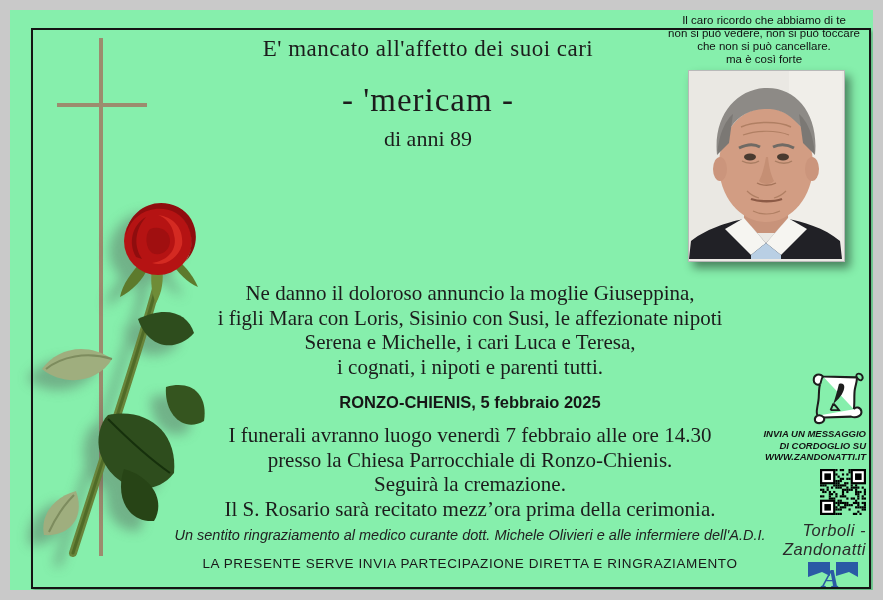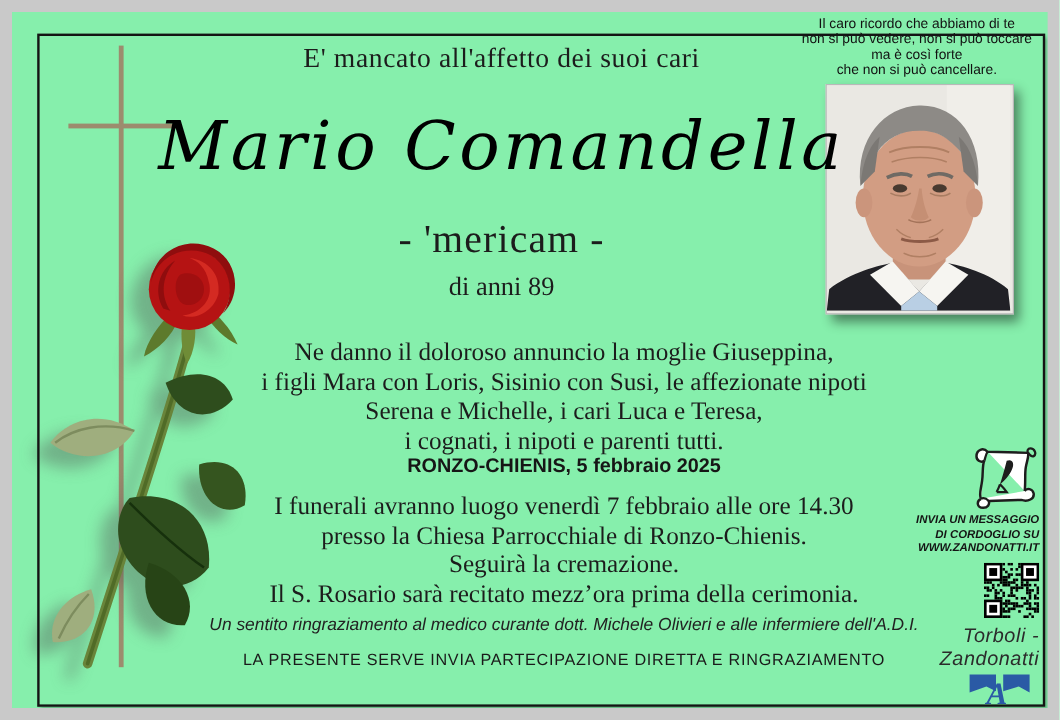--- a/index.html
+++ b/index.html
@@ -20,30 +20,30 @@
   
   .photo{position:absolute;left:688px;top:70px;width:155px;height:190px;background:#ebe9e4;
         border:1px solid #b9b9b9;box-shadow:5px 6px 9px rgba(0,0,0,.45);z-index:3;}
   .photo svg{display:block;}
 
   
   .quote{position:absolute;left:652px;top:14px;width:224px;text-align:center;
         font-family:"Liberation Sans",sans-serif;font-size:11.5px;line-height:13px;color:#111;z-index:4;}
 
   
-  .top-block{position:absolute;left:98px;top:36px;width:640px;text-align:center;z-index:4;}
+  .top-block{position:absolute;left:108px;top:36px;width:640px;text-align:center;z-index:4;}
   .intro{font-size:23px;letter-spacing:.5px;}
   .name{margin-top:22px;font-family:"DejaVu Serif",serif;font-style:italic;font-weight:400;
         font-size:56px;letter-spacing:3px;line-height:78px;color:#000;}
   .nickname{margin-top:20px;font-size:33px;letter-spacing:1px;}
   .ageline{margin-top:7px;font-size:22px;}
 
   .main-block{position:absolute;left:150px;top:281px;width:640px;text-align:center;z-index:4;}
   .serif-par{font-size:21px;line-height:24.5px;}
-  .place-date{font-family:"Liberation Sans",sans-serif;font-weight:bold;
+  .place-date{margin-top:14px;font-family:"Liberation Sans",sans-serif;font-weight:bold;
         font-size:16.5px;letter-spacing:0;color:#161616;}
   .funeral{margin-top:11px;}
   .thanks{margin-top:6px;font-family:"Liberation Sans",sans-serif;font-style:italic;
         font-size:14.5px;color:#222;}
   .participation{margin-top:13px;font-family:"Liberation Sans",sans-serif;
         font-size:13.5px;letter-spacing:.6px;color:#1a1a1a;}
 
   
   .right-col{position:absolute;left:746px;top:369px;width:120px;text-align:right;z-index:4;}
   .scroll-wrap{height:56px;}
@@ -137,27 +137,26 @@
       <path d="M55 147 L77 172 L62 184 L36 158 Z" fill="#f6f5f1"></path>
       <path d="M99 147 L77 172 L92 184 L118 158 Z" fill="#f6f5f1"></path>
 
       <path d="M62 184 L77 172 L92 184 L92 188 L62 188 Z" fill="#b9cfe4"></path>
     </svg>
   </div>
 
   <div class="quote">
     <span class="line">Il caro ricordo che abbiamo di te</span>
     <span class="line">non si può vedere, non si può toccare</span>
+    <span class="line">che non si può cancellare.</span>
     <span class="line">ma è così forte</span>
-    <span class="line">che non si può cancellare.</span>
   </div>
 
   <div class="top-block">
     <div class="intro">E' mancato all'affetto dei suoi cari</div>
-    <div class="name">Mario Comandella</div>
     <div class="nickname">- 'mericam -</div>
     <div class="ageline">di anni 89</div>
   </div>
 
   <div class="main-block">
     <div class="serif-par">
       <span class="line">Ne danno il doloroso annuncio la moglie Giuseppina,</span>
       <span class="line">i figli Mara con Loris, Sisinio con Susi, le affezionate nipoti</span>
       <span class="line">Serena e Michelle, i cari Luca e Teresa,</span>
       <span class="line">i cognati, i nipoti e parenti tutti.</span>

